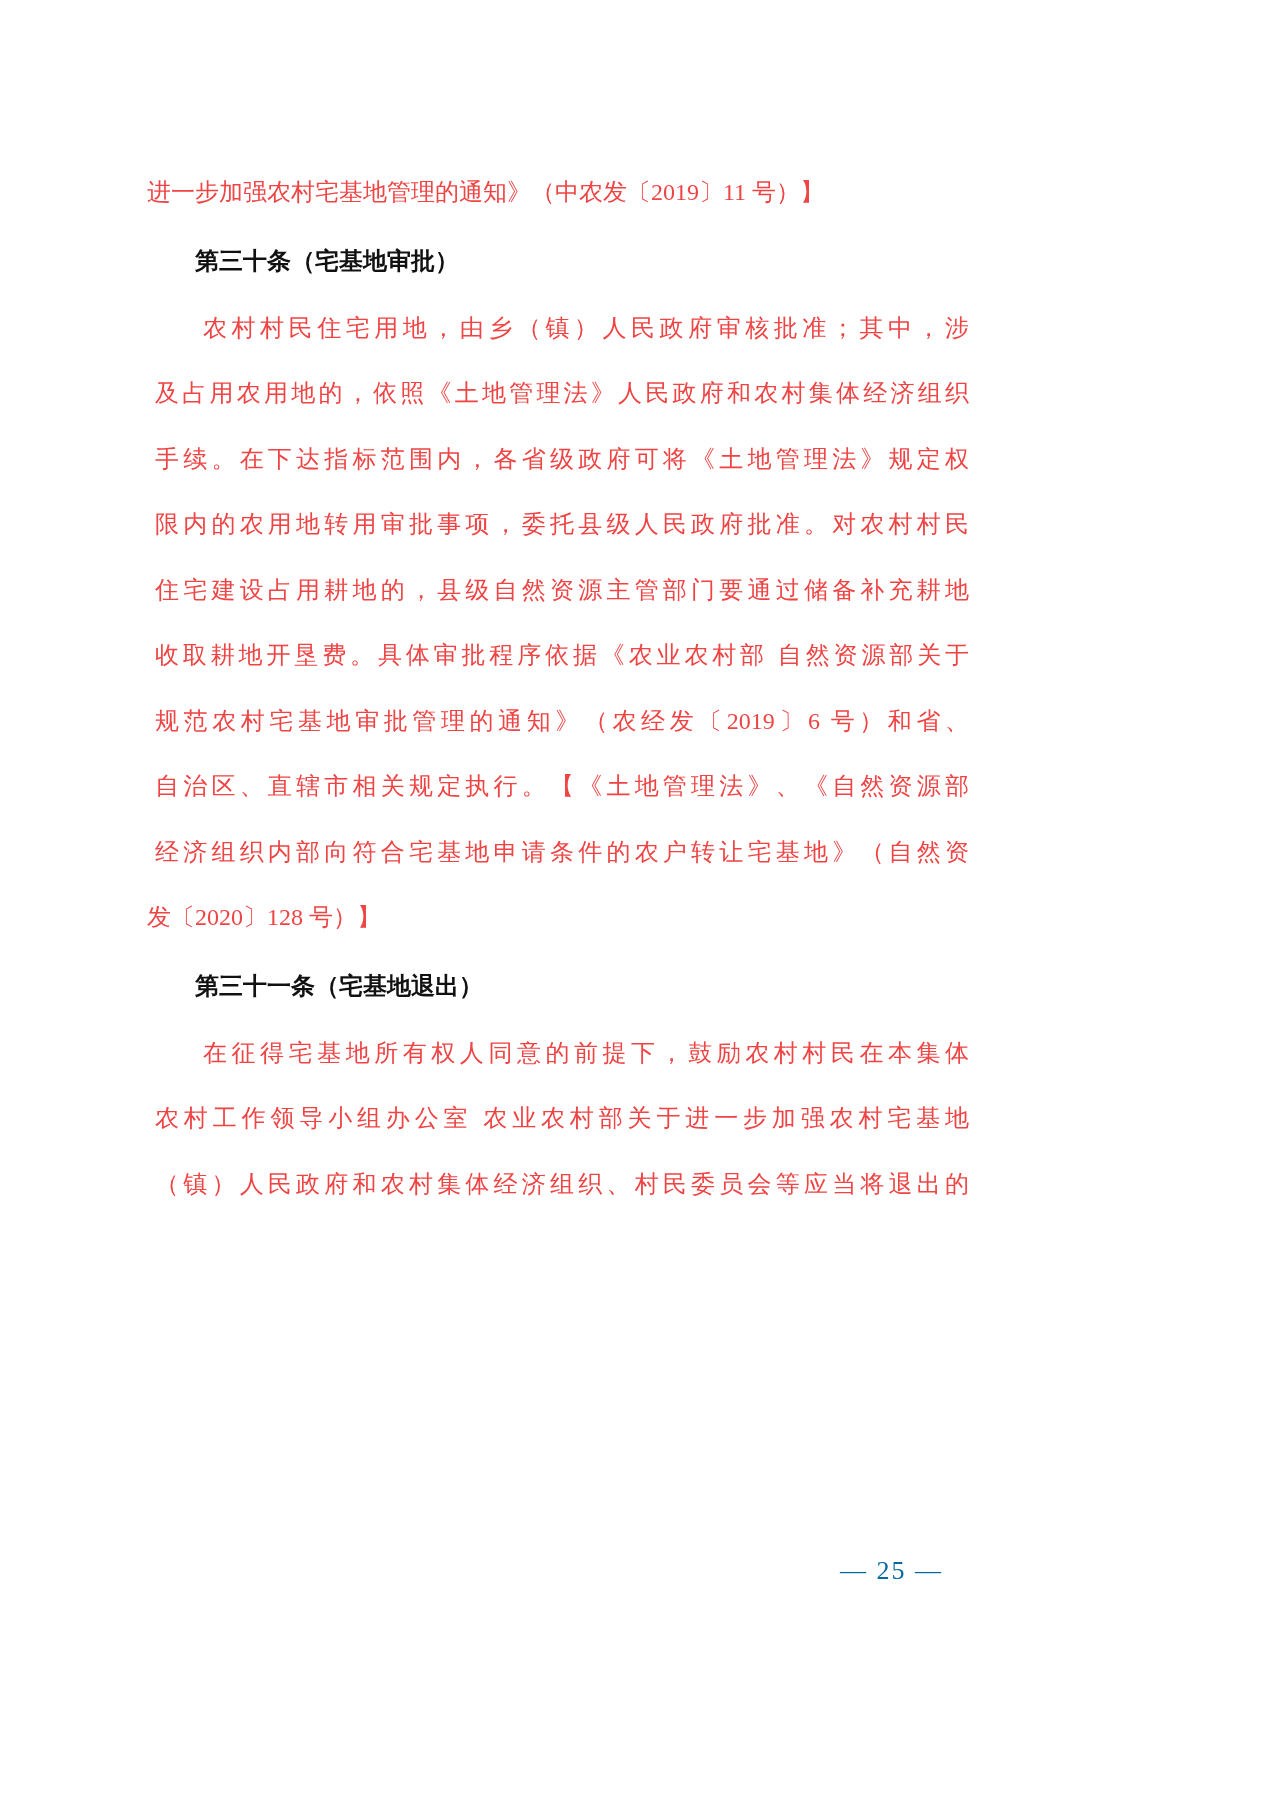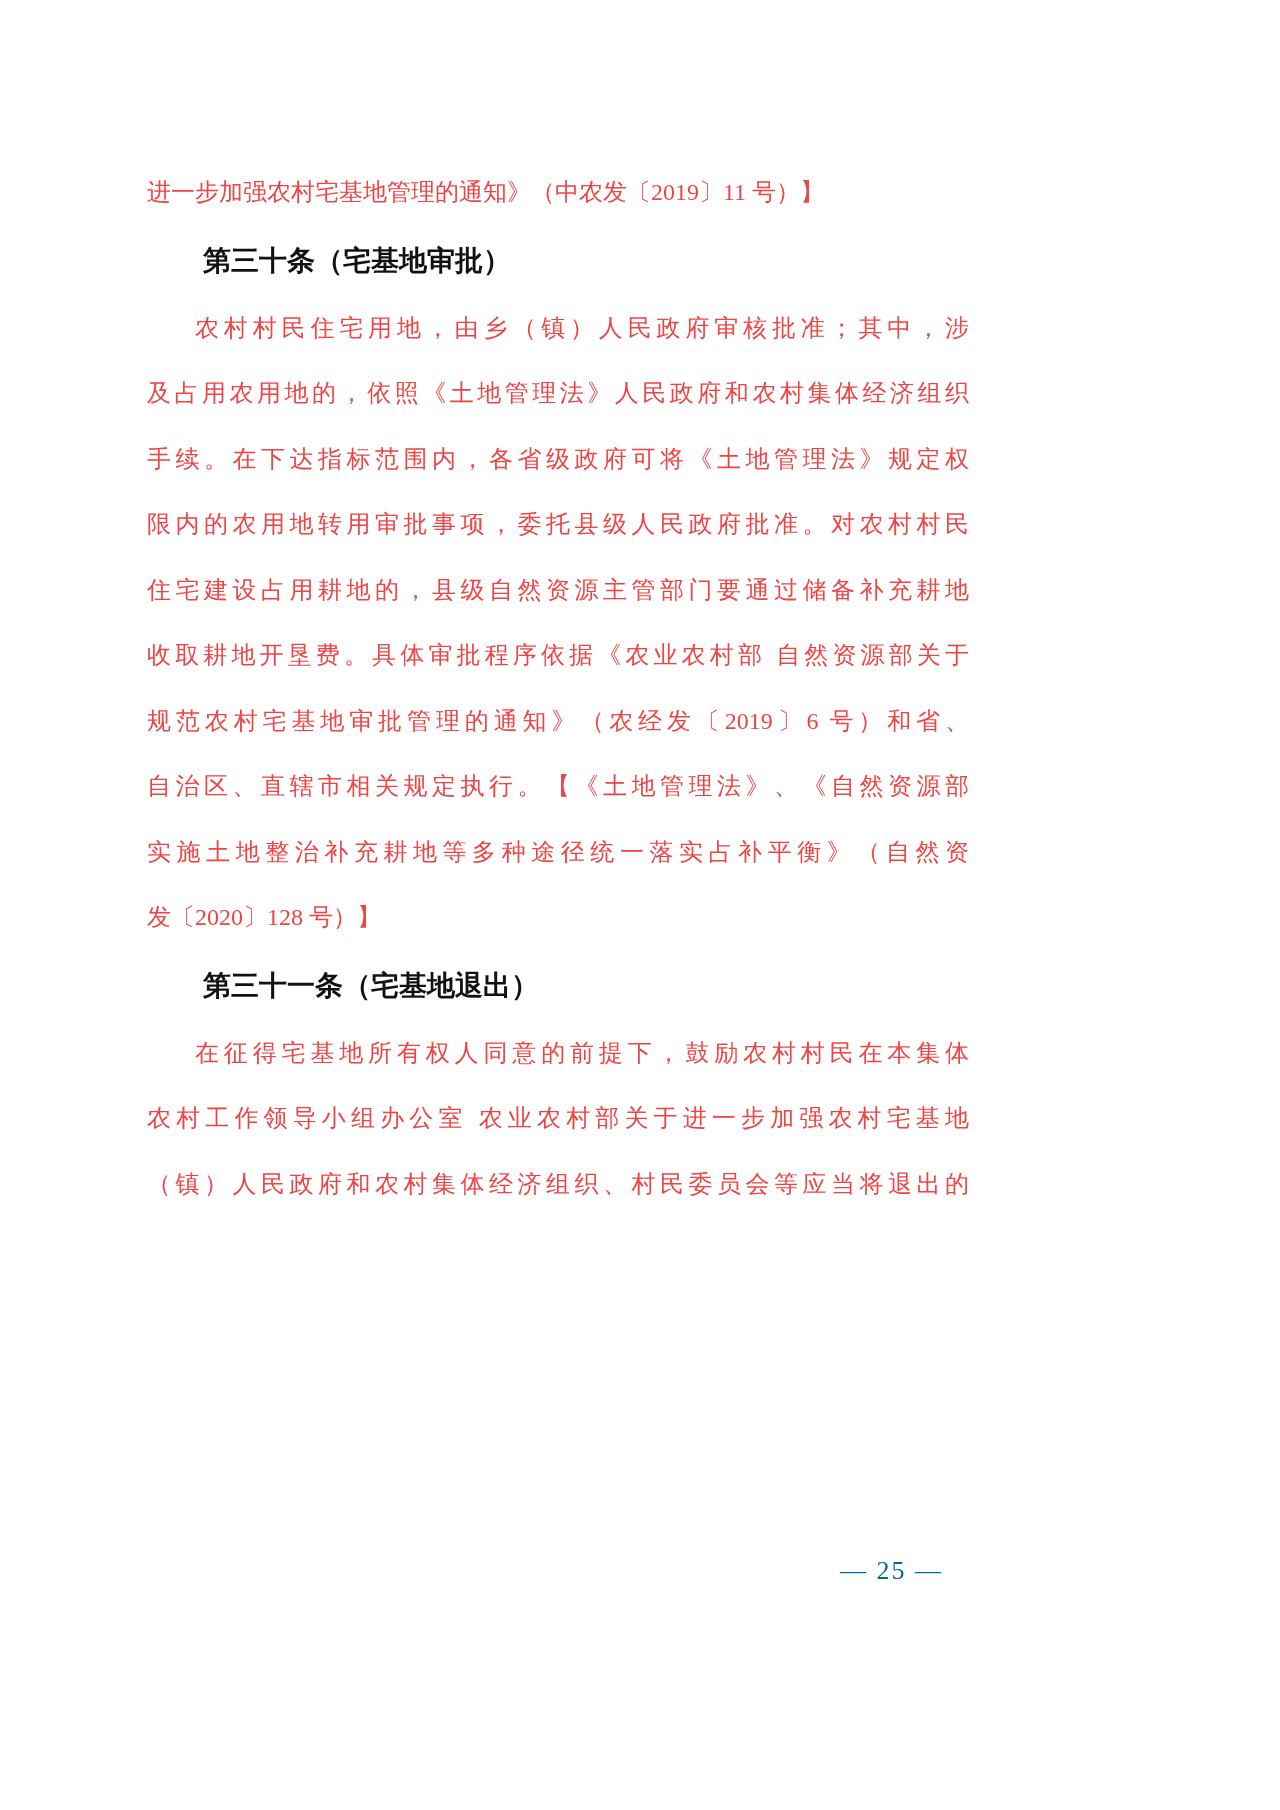--- a/index.html
+++ b/index.html
@@ -25,32 +25,33 @@
   .line {
     font-size: 24px;
     line-height: 65.5px;
     height: 65.5px;
     color: #ef4444;
   }
   .just {
     text-align: justify;
     text-align-last: justify;
     text-justify: inter-character;
+    margin-left: 8px;
   }
   .last {
     text-align: left;
     text-align-last: left;
   }
   .indent {
     text-indent: 2em;
   }
   .heading {
     font-family: Liberation Sans, sans-serif;
     font-weight: 700;
-    font-size: 28px;
+    font-size: 24px;
     line-height: 70px;
     height: 70px;
     text-indent: 2em;
     color: #111111;
   }
   .footer {
     position: absolute;
     left: 840px;
     top: 1556px;
     font-size: 26px;
@@ -67,21 +68,21 @@
       <div class="line last">进一步加强农村宅基地管理的通知》（中农发〔2019〕11 号）】</div>
       <div class="line heading">第三十条（宅基地审批）</div>
       <div class="line just indent">农村村民住宅用地，由乡（镇）人民政府审核批准；其中，涉</div>
       <div class="line just">及占用农用地的，依照《土地管理法》人民政府和农村集体经济组织</div>
       <div class="line just">手续。在下达指标范围内，各省级政府可将《土地管理法》规定权</div>
       <div class="line just">限内的农用地转用审批事项，委托县级人民政府批准。对农村村民</div>
       <div class="line just">住宅建设占用耕地的，县级自然资源主管部门要通过储备补充耕地</div>
       <div class="line just">收取耕地开垦费。具体审批程序依据《农业农村部 自然资源部关于</div>
       <div class="line just">规范农村宅基地审批管理的通知》（农经发〔2019〕6 号）和省、</div>
       <div class="line just">自治区、直辖市相关规定执行。【《土地管理法》、《自然资源部</div>
-      <div class="line just">实施土地整治补充耕地等多种途径统一落实占补平衡》（自然资</div>
+      <div class="line just">经济组织内部向符合宅基地申请条件的农户转让宅基地》（自然资</div>
       <div class="line last">发〔2020〕128 号）】</div>
       <div class="line heading">第三十一条（宅基地退出）</div>
       <div class="line just indent">在征得宅基地所有权人同意的前提下，鼓励农村村民在本集体</div>
       <div class="line just">农村工作领导小组办公室 农业农村部关于进一步加强农村宅基地</div>
       <div class="line just">（镇）人民政府和农村集体经济组织、村民委员会等应当将退出的</div>
     </div>
   <div class="footer">— 25 —</div>
 </div>
 
 </body></html>

